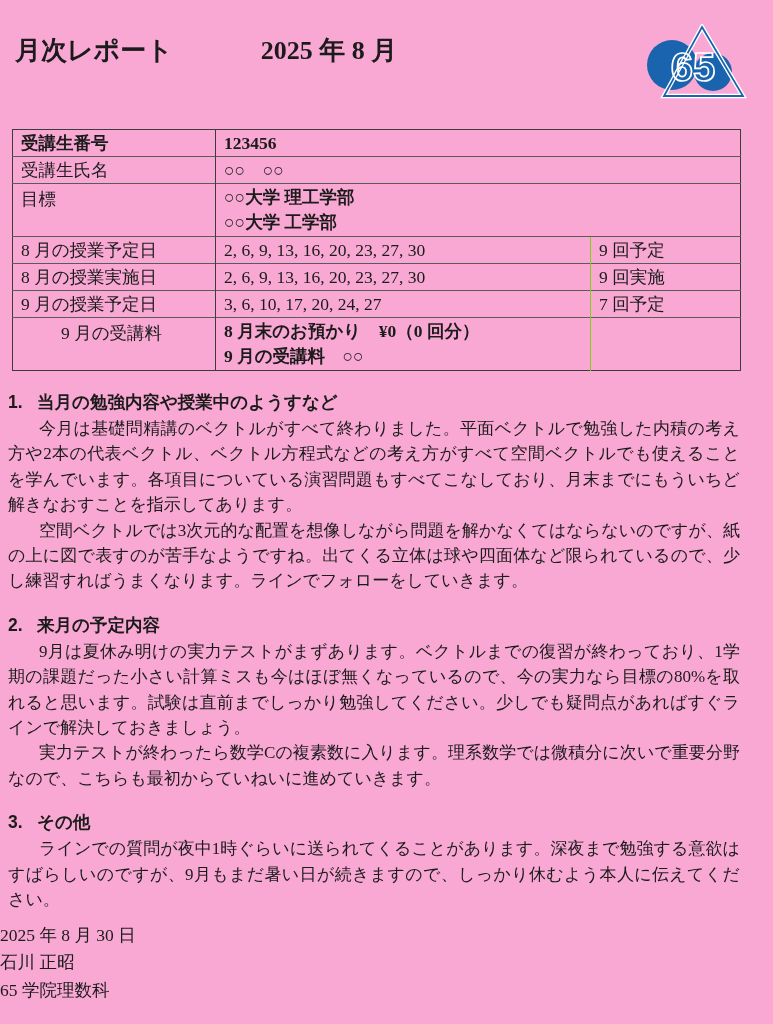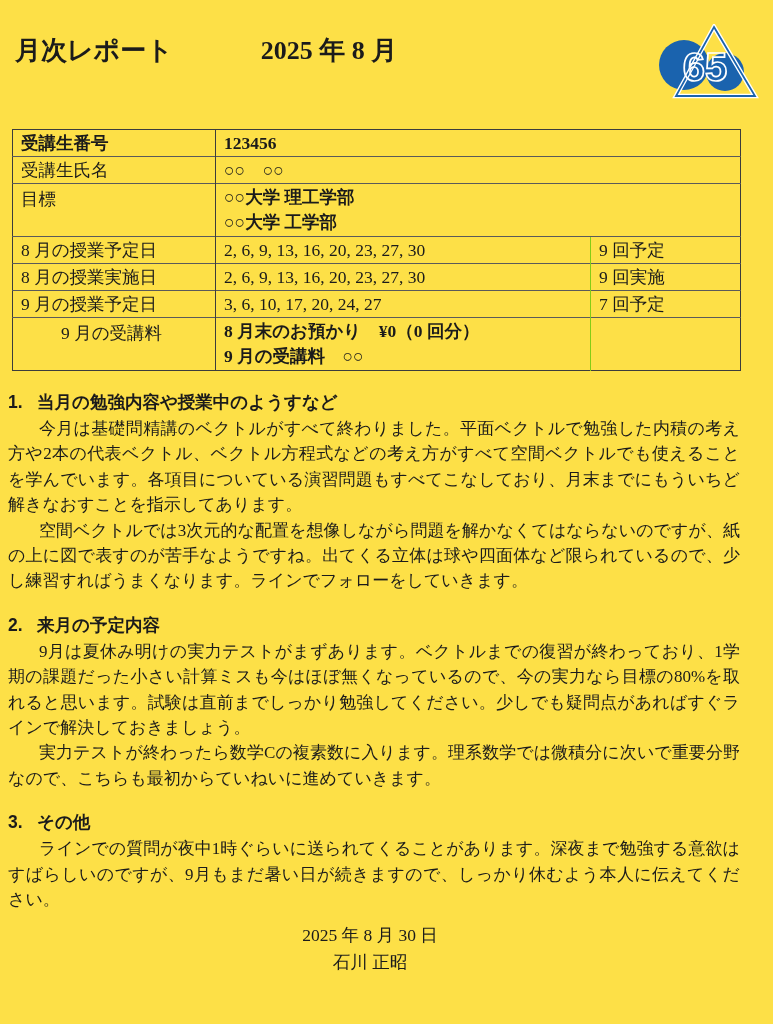--- a/index.html
+++ b/index.html
@@ -7,36 +7,36 @@
   body {
     background: #ffffff;
     font-family: "Liberation Serif", "DejaVu Serif", serif;
     color: #1b1b1b;
   }
   .page {
     position: relative;
     width: 773px;
     height: 1024px;
     overflow: hidden;
-    background: #fde047;
+    background: #f9a8d4;
   }
 
   
   .doc-header { padding: 34px 0 0 15px; height: 70px; }
   .doc-title, .doc-period {
     font-size: 26px;
     font-weight: bold;
     line-height: 34px;
     display: inline-block;
   }
   .doc-period { margin-left: 84px; }
   .logo {
     position: absolute;
     top: 24px;
-    right: 14px;
+    right: 26px;
     width: 106px;
     height: 84px;
   }
   .logo text {
     font-family: "Liberation Sans", "DejaVu Sans", sans-serif;
     font-weight: bold;
   }
 
   
   table.report {
@@ -77,21 +77,21 @@
     text-indent: 31px;
     font-size: 17px;
     line-height: 25.4px;
     text-align: justify;
     text-justify: inter-character;
   }
 
   
   .doc-footer {
     margin: 9px 33px 0 0;
-    text-align: center;
+    text-align: left;
     font-size: 17.5px;
     line-height: 27.5px;
   }
 </style>
 </head>
 <body>
 
 <div class="page">
 
   <div class="doc-header">
@@ -185,15 +185,16 @@
       <span>その他</span>
     </div>
     <div class="section-body">
       <p>ラインでの質問が夜中1時ぐらいに送られてくることがあります。深夜まで勉強する意欲はすばらしいのですが、9月もまだ暑い日が続きますので、しっかり休むよう本人に伝えてください。</p>
     </div>
   </div>
 
   <div class="doc-footer">
     <div>2025 年 8 月 30 日</div>
     <div>石川 正昭</div>
+    <div>65 学院理数科</div>
   </div>
 
 </div>
 
 </body></html>

